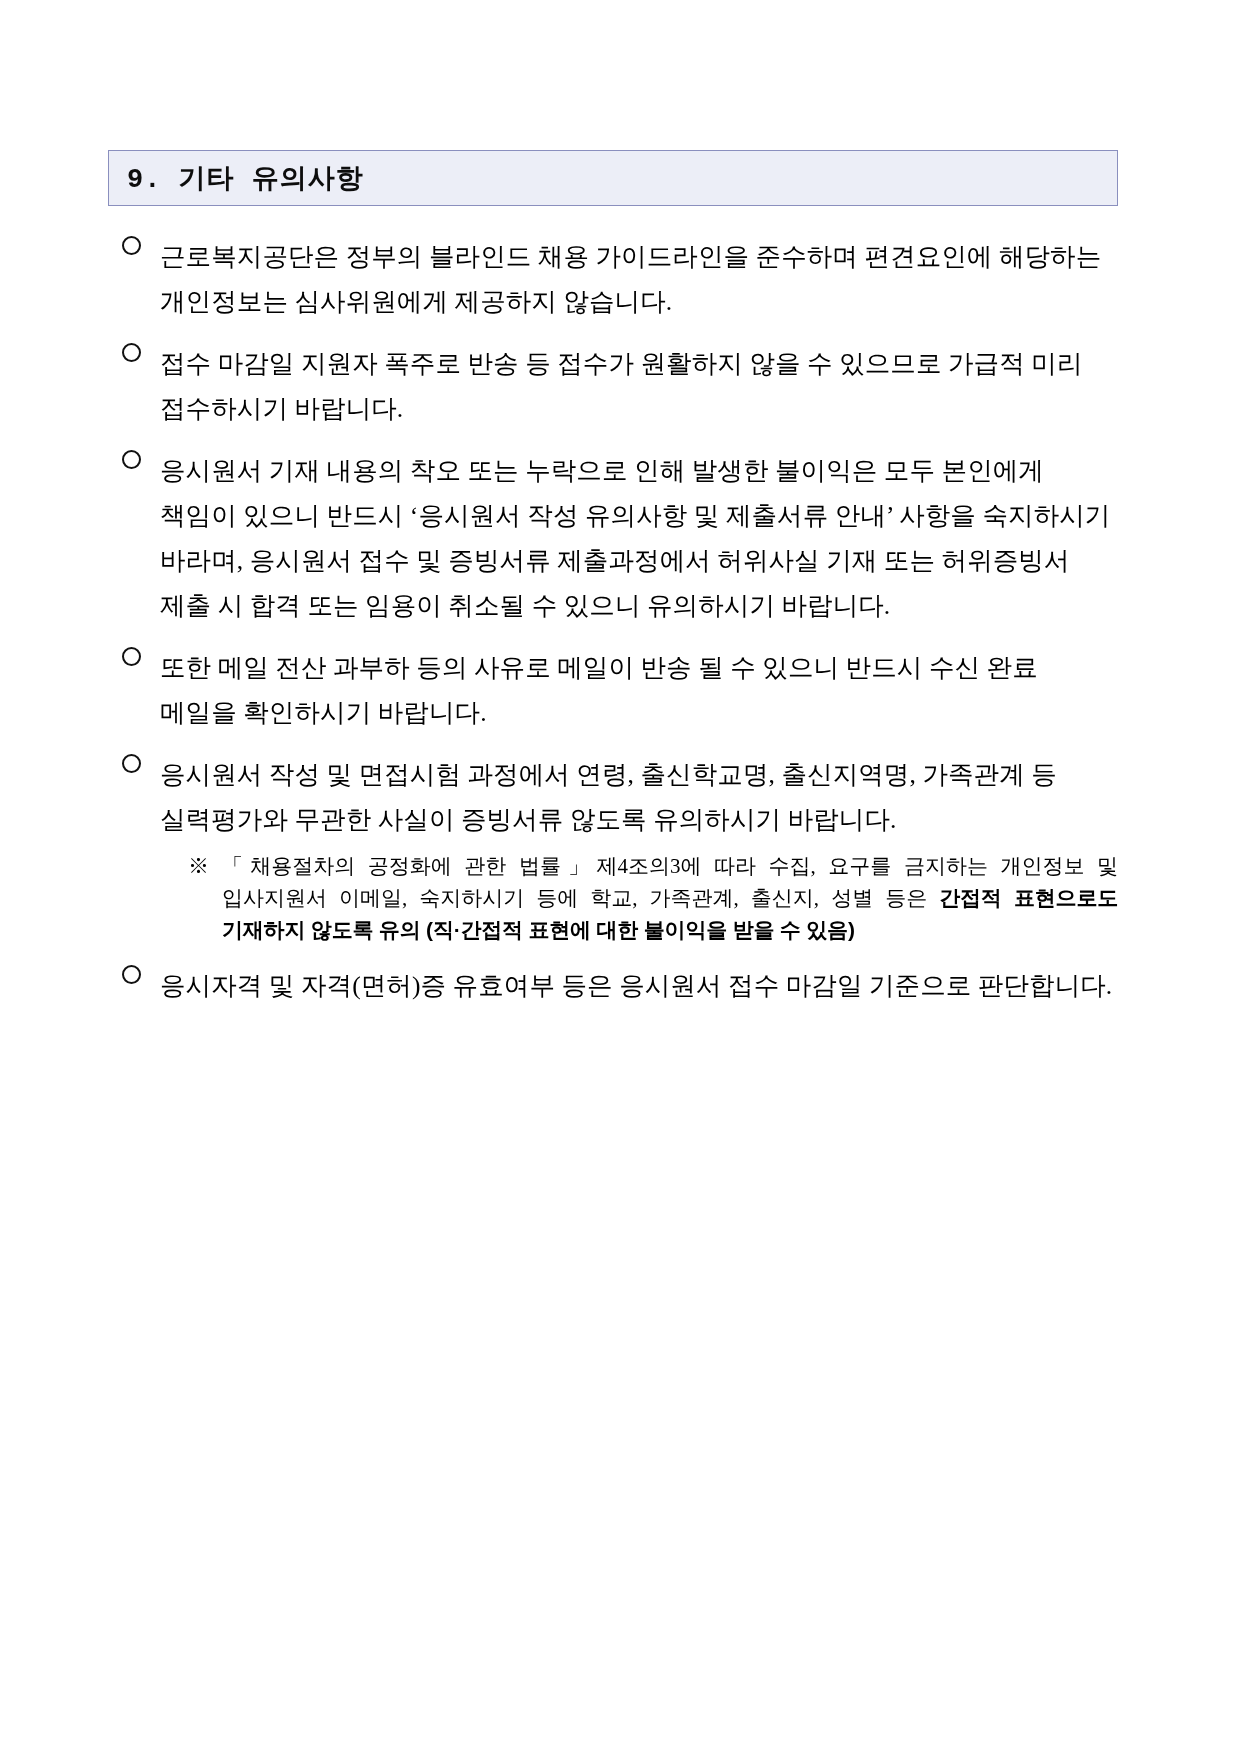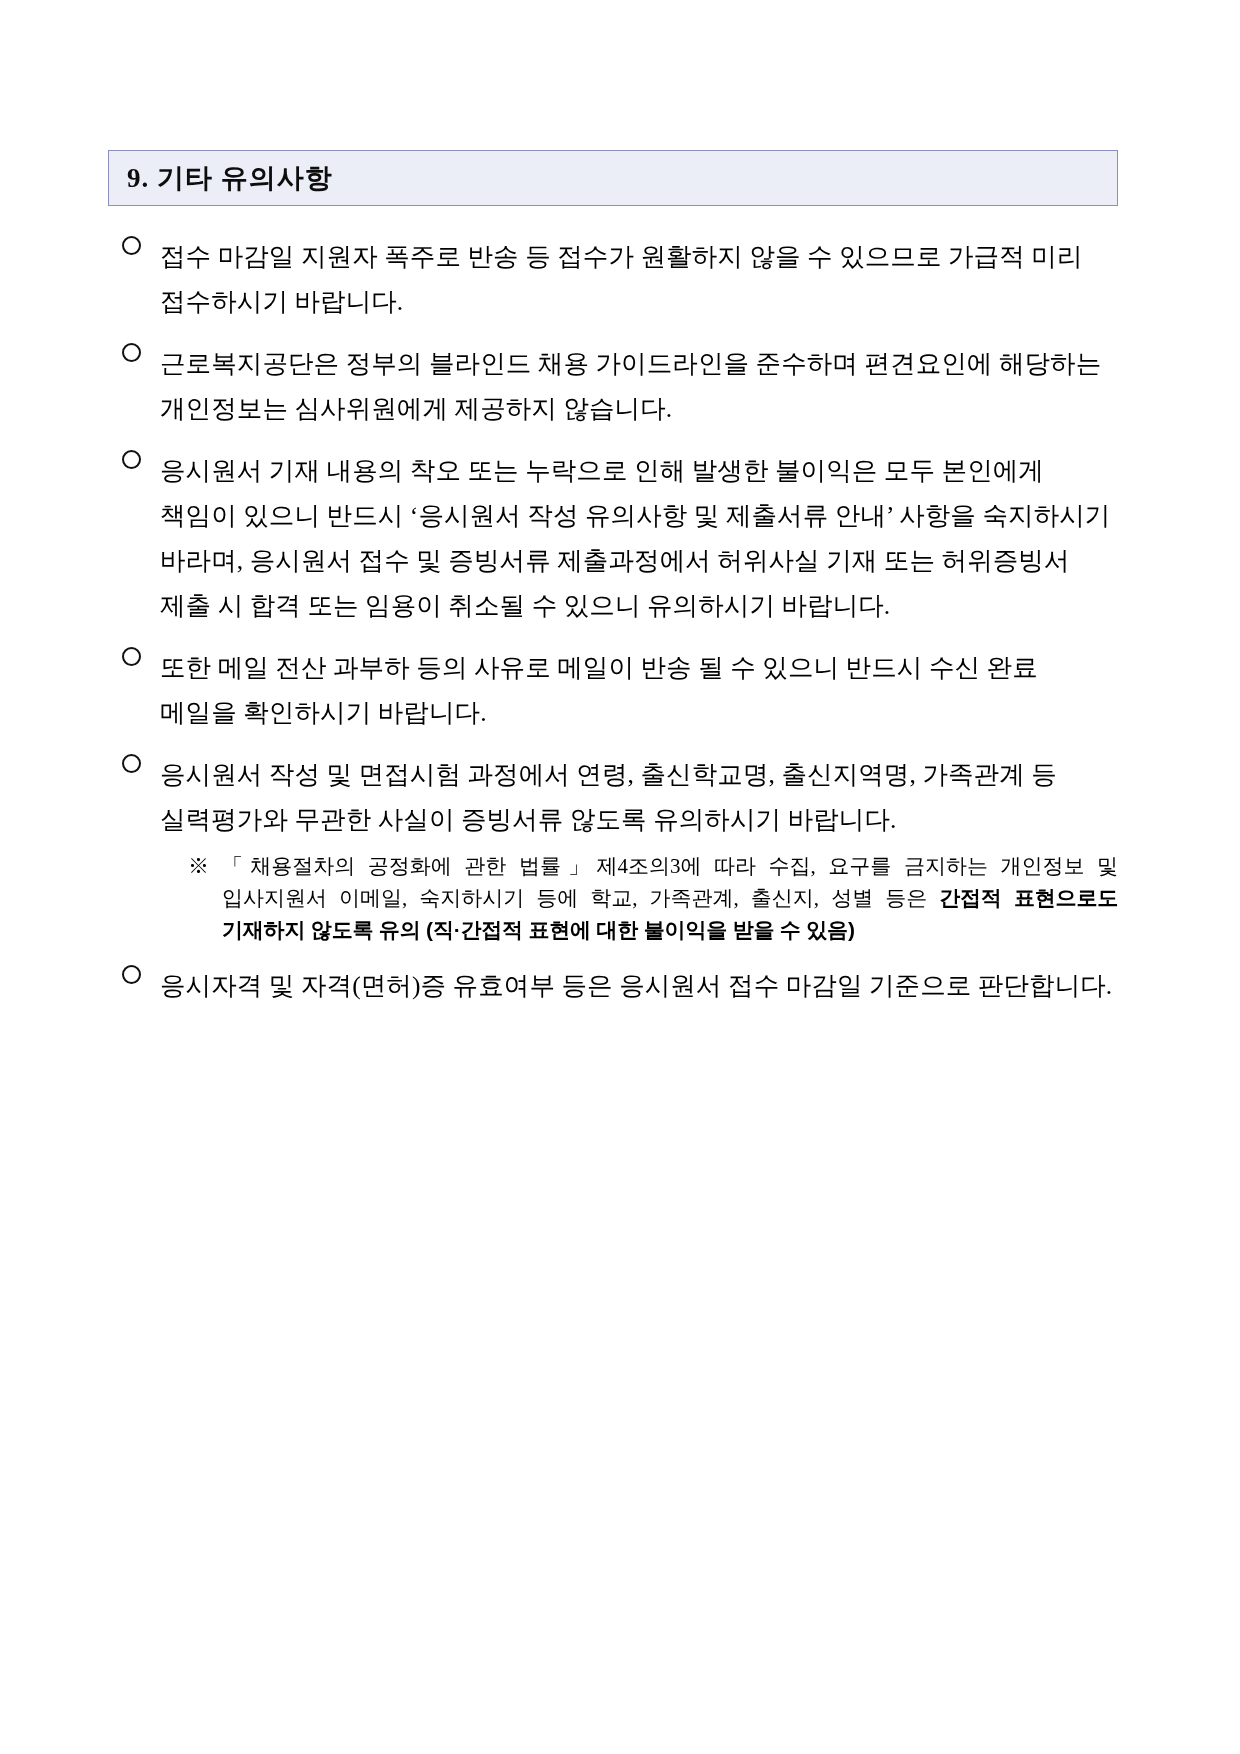--- a/index.html
+++ b/index.html
@@ -35,21 +35,21 @@
     border: 1px solid #8a8fbe;
     background: #eceef7;
     height: 56px;
     display: flex;
     align-items: center;
     padding-left: 18px;
     box-sizing: border-box;
     margin-bottom: 28px;
   }
   .section-header .title {
-    font-family: Liberation Serif, serif;
+    font-family: Liberation Mono, monospace;
     font-weight: bold;
     font-size: 27px;
     letter-spacing: 1px;
     color: #0d0d0d;
   }
 
   
   .bullets {
     margin: 0;
     padding: 0;
@@ -109,26 +109,26 @@
   <div class="content">
 
     <div class="section-header">
       <span class="title">9. 기타 유의사항</span>
     </div>
 
     <ul class="bullets">
 
       <li class="bullet-item">
         <span class="bullet-mark"></span>
-        <span class="bullet-text">접수 마감일 지원자 폭주로 반송 등 접수가 원활하지 않을 수 있으므로 가급적 미리 접수하시기 바랍니다.</span>
+        <span class="bullet-text">근로복지공단은 정부의 블라인드 채용 가이드라인을 준수하며 편견요인에 해당하는 개인정보는 심사위원에게 제공하지 않습니다.</span>
       </li>
 
       <li class="bullet-item">
         <span class="bullet-mark"></span>
-        <span class="bullet-text">근로복지공단은 정부의 블라인드 채용 가이드라인을 준수하며 편견요인에 해당하는 개인정보는 심사위원에게 제공하지 않습니다.</span>
+        <span class="bullet-text">접수 마감일 지원자 폭주로 반송 등 접수가 원활하지 않을 수 있으므로 가급적 미리 접수하시기 바랍니다.</span>
       </li>
 
       <li class="bullet-item">
         <span class="bullet-mark"></span>
         <span class="bullet-text">응시원서 기재 내용의 착오 또는 누락으로 인해 발생한 불이익은 모두 본인에게 책임이 있으니 반드시 ‘응시원서 작성 유의사항 및 제출서류 안내’ 사항을 숙지하시기 바라며, 응시원서 접수 및 증빙서류 제출과정에서 허위사실 기재 또는 허위증빙서 제출 시 합격 또는 임용이 취소될 수 있으니 유의하시기 바랍니다.</span>
       </li>
 
       <li class="bullet-item">
         <span class="bullet-mark"></span>
         <span class="bullet-text">또한 메일 전산 과부하 등의 사유로 메일이 반송 될 수 있으니 반드시 수신 완료 메일을 확인하시기 바랍니다.</span>

